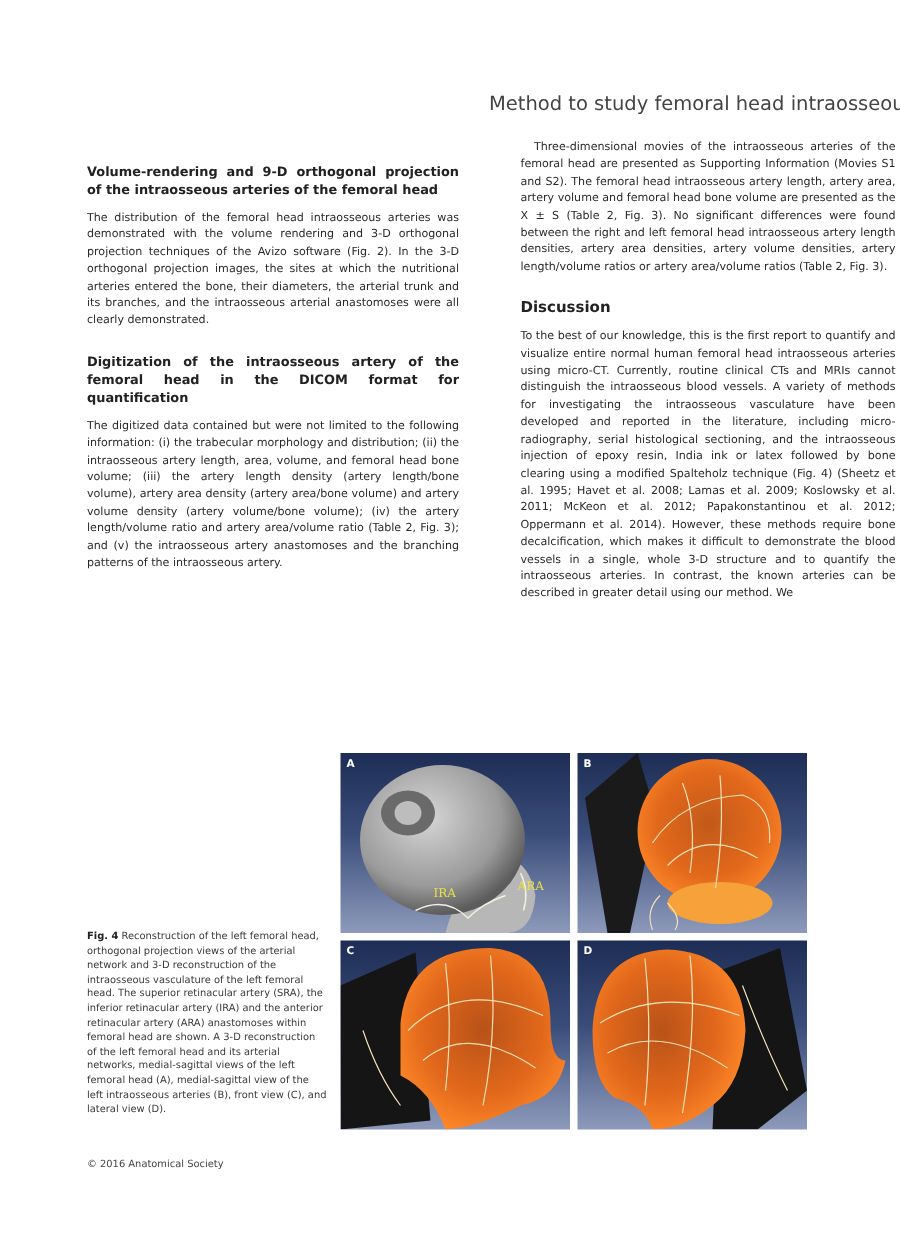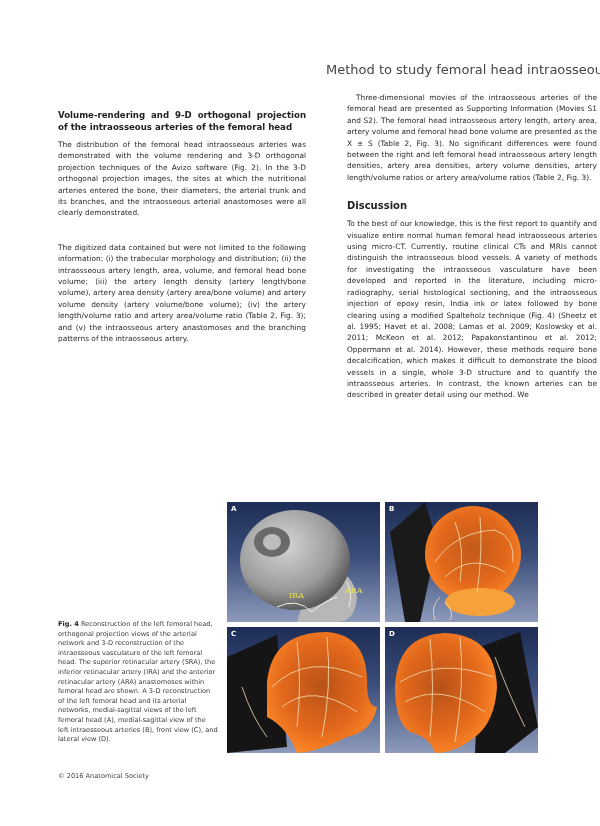--- a/index.html
+++ b/index.html
@@ -44,20 +44,21 @@
 </div>
 
 <div class="col col-left">
   <div class="gap-s"></div>
   <div class="gap-h"></div>
   <h2>Volume-rendering and 9-D orthogonal projection of the intraosseous arteries of the femoral head</h2>
   <div class="gap-h"></div>
   <p>The distribution of the femoral head intraosseous arteries was demonstrated with the volume rendering and 3-D orthogonal projection techniques of the Avizo software (Fig. 2). In the 3-D orthogonal projection images, the sites at which the nutritional arteries entered the bone, their diameters, the arterial trunk and its branches, and the intraosseous arterial anastomoses were all clearly demonstrated.</p>
   <div class="gap-s"></div>
   <div class="gap-h"></div>
+  <h2>Digitization of the intraosseous artery of the femoral head in the DICOM format for quantification</h2>
   <div class="gap-h"></div>
   <p>The digitized data contained but were not limited to the following information: (i) the trabecular morphology and distribution; (ii) the intraosseous artery length, area, volume, and femoral head bone volume; (iii) the artery length density (artery length/bone volume), artery area density (artery area/bone volume) and artery volume density (artery volume/bone volume); (iv) the artery length/volume ratio and artery area/volume ratio (Table 2, Fig. 3); and (v) the intraosseous artery anastomoses and the branching patterns of the intraosseous artery.</p>
 </div>
 
 <div class="col col-right">
   <p class="indent">Three-dimensional movies of the intraosseous arteries of the femoral head are presented as Supporting Information (Movies S1 and S2). The femoral head intraosseous artery length, artery area, artery volume and femoral head bone volume are presented as the X ± S (Table 2, Fig. 3). No significant differences were found between the right and left femoral head intraosseous artery length densities, artery area densities, artery volume densities, artery length/volume ratios or artery area/volume ratios (Table 2, Fig. 3).</p>
   <div class="gap-s"></div>
   <div class="gap-h"></div>
   <h2 class="big">Discussion</h2>
   <div class="gap-h"></div>

